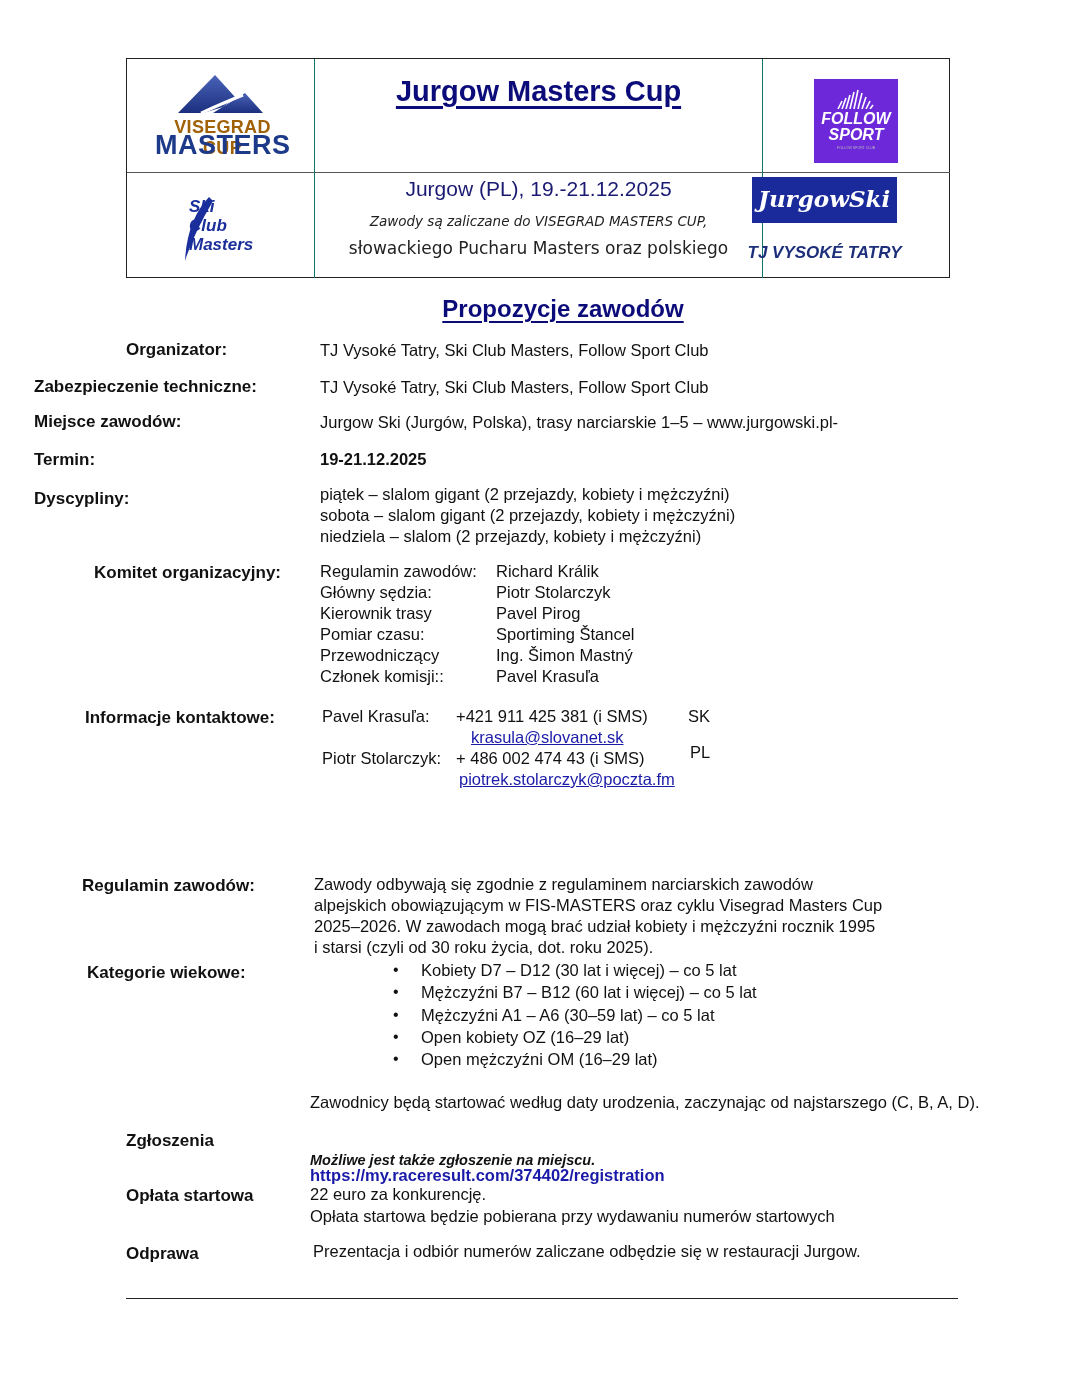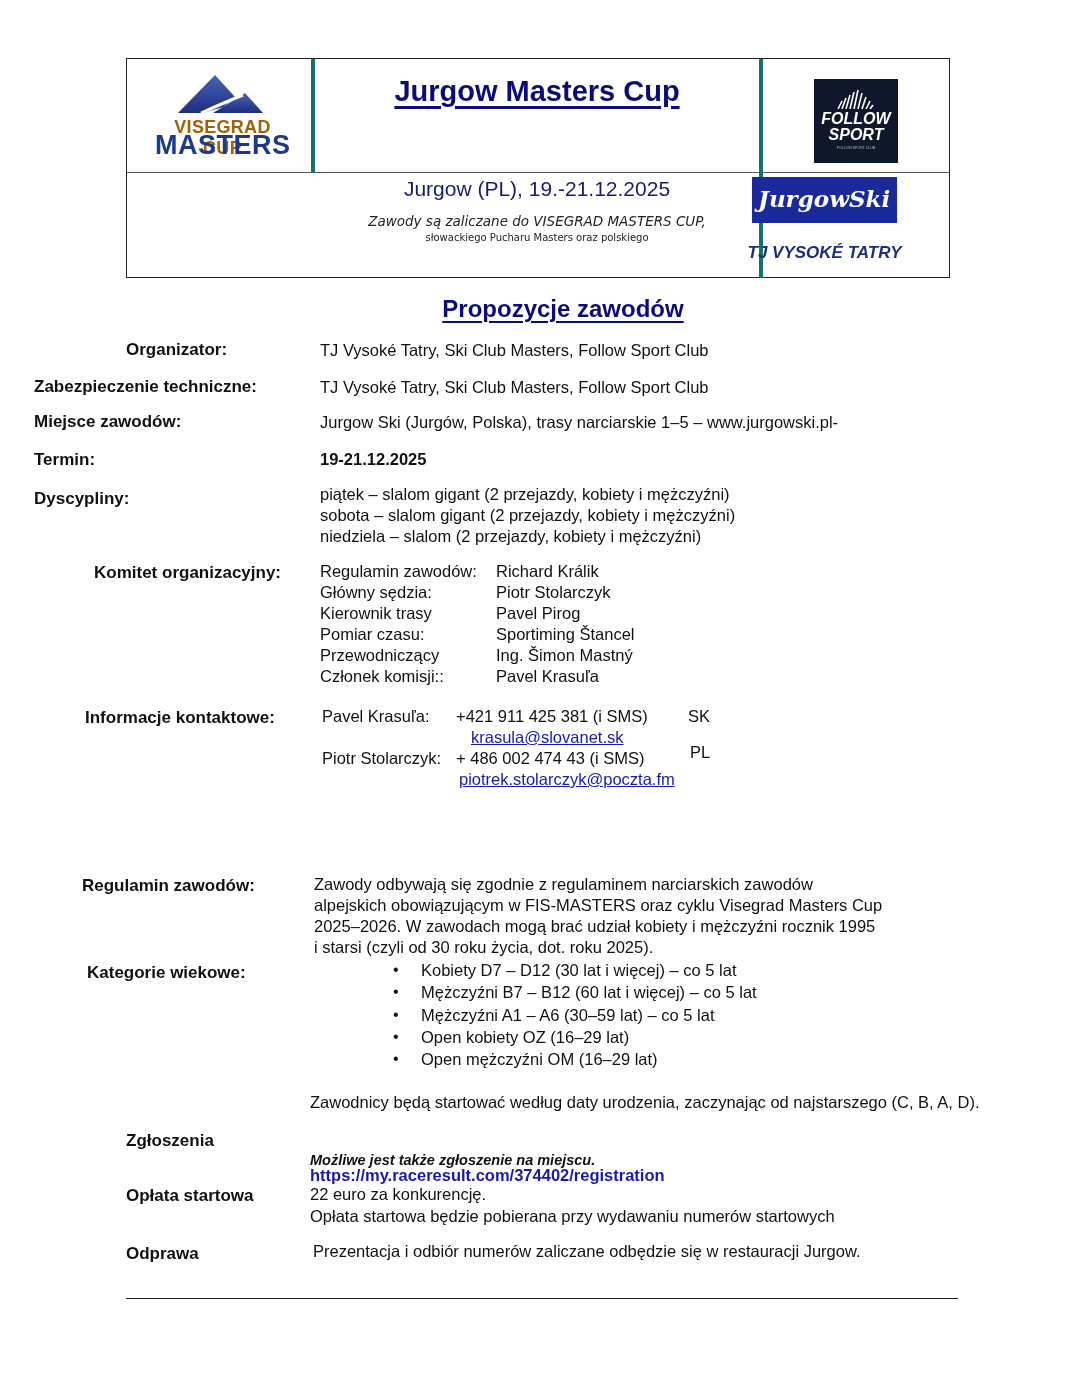--- a/index.html
+++ b/index.html
@@ -1,48 +1,48 @@
 <!DOCTYPE html>
 <html><head>
   <meta charset="utf-8">
   <style>
     * { box-sizing: border-box; margin: 0; padding: 0; }
     html, body { width: 1080px; height: 1397px; background: #ffffff; }
     body { position: relative; font-family: "Liberation Sans", sans-serif; color: #111; overflow: hidden; }
 
     
     .hdr { position: absolute; left: 126px; top: 58px; width: 824px; height: 220px; border: 1px solid #222; }
-    .hdr .cell { position: absolute; border-right: 4px solid #0f766e; border-bottom: 1px solid #555; }
+    .hdr .cell { position: absolute; border-right: 1px solid #0f766e; border-bottom: 1px solid #555; }
     .c11 { left: 0; top: 0; width: 188px; height: 114px; }
     .c12 { left: 188px; top: 0; width: 448px; height: 114px; }
     .c13 { left: 636px; top: 0; width: 187px; height: 114px; border-right: none !important; }
     .c21 { left: 0; top: 114px; width: 188px; height: 105px; border-bottom: none !important; }
     .c22 { left: 188px; top: 114px; width: 448px; height: 105px; border-bottom: none !important; }
     .c23 { left: 604px; top: 114px; width: 187px; height: 105px; border-right: none !important; border-bottom: none !important; }
 
     .main-title { position: absolute; left: 0; right: 0; top: 16px; text-align: center; font-size: 29px; font-weight: bold; color: #0b0b7a; text-decoration: underline; text-decoration-thickness: 3px; text-underline-offset: 5px; }
 
     .v-logo { position: absolute; left: 28px; top: 14px; width: 135px; height: 90px; }
     .v-logo svg { position: absolute; left: 18px; top: 0; }
     .v-cup { position: absolute; left: 0; right: 0; top: 44px; text-align: center; font-size: 18px; font-weight: bold; color: #a16207; letter-spacing: 0.3px; }
     .v-masters { position: absolute; left: 0; right: 0; top: 57px; text-align: center; font-size: 27px; font-weight: bold; color: #1d3a8a; letter-spacing: 0.5px; }
 
-    .fs-logo { position: absolute; left: 51px; top: 20px; width: 84px; height: 84px; background: #0f172a; }
+    .fs-logo { position: absolute; left: 51px; top: 20px; width: 84px; height: 84px; background: #6d28d9; }
     .fs-lines { position: absolute; left: 22px; top: 10px; }
     .fs-text { position: absolute; left: 0; right: 0; top: 32px; text-align: center; font-size: 16px; line-height: 16px; font-weight: bold; font-style: italic; color: #fff; }
     .fs-small { position: absolute; left: 0; right: 0; top: 67px; text-align: center; font-size: 3.5px; color: #bbb; }
 
     .sc-logo { position: absolute; left: 52px; top: 22px; width: 90px; height: 68px; }
     .sc-logo svg { position: absolute; left: 0; top: 0; }
     .sc-text { position: absolute; left: 10px; top: 2px; font-size: 17px; line-height: 19px; font-weight: bold; font-style: italic; color: #1b2f9c; }
 
     .date-line { position: absolute; left: 0; right: 0; top: 4px; text-align: center; font-size: 21px; color: #1a1a72; }
     .sub-line { position: absolute; left: 0; right: 0; text-align: center; font-family: "DejaVu Sans", sans-serif; font-size: 13.5px; color: #222; font-style: italic; }
     .sl1 { top: 40px; }
-    .sl2 { top: 59px; font-style: normal; font-size: 10px; }
+    .sl2 { top: 65px; font-style: normal; font-size: 17px; }
     .sl3 { top: 88px; font-style: normal; font-size: 13.5px; }
 
     .js-logo { position: absolute; left: 21px; top: 4px; width: 145px; height: 46px; background: #1a2a9a; }
     .js-text { position: absolute; left: 6px; top: 8px; font-family: "DejaVu Serif", serif; font-size: 23px; font-weight: bold; font-style: italic; color: #fff; }
     .tj-text { position: absolute; left: 0; right: 0; top: 70px; text-align: center; font-size: 17px; font-weight: bold; font-style: italic; color: #1d2f7a; }
 
     
     .section-title { position: absolute; left: 0; width: 1126px; top: 295px; text-align: center; font-size: 24px; font-weight: bold; color: #0b0b7a; text-decoration: underline; text-decoration-thickness: 2px; text-underline-offset: 4px; }
 
     .lbl { position: absolute; font-size: 17px; font-weight: bold; color: #111; white-space: nowrap; }
@@ -104,20 +104,32 @@
         </g>
       </svg>
       <div class="fs-text">
         <div>FOLLOW</div>
         <div>SPORT</div>
       </div>
       <div class="fs-small">FOLLOW SPORT CLUB</div>
     </div>
   </div>
 
+  <div class="cell c21">
+    <div class="sc-logo">
+      <svg width="40" height="70" viewBox="0 0 40 70">
+        <path d="M30,2 Q8,25 6,66 Q14,40 34,6 Z" fill="#1b2f9c"></path>
+      </svg>
+      <div class="sc-text">
+        <div>Ski</div>
+        <div>Club</div>
+        <div>Masters</div>
+      </div>
+    </div>
+  </div>
 
   <div class="cell c22">
     <div class="date-line">Jurgow (PL), 19.-21.12.2025</div>
     <div class="sub-line sl1">Zawody są zaliczane do VISEGRAD MASTERS CUP,</div>
     <div class="sub-line sl2">słowackiego Pucharu Masters oraz polskiego</div>
   </div>
 
   <div class="cell c23">
     <div class="js-logo">
       <div class="js-text">JurgowSki</div>

